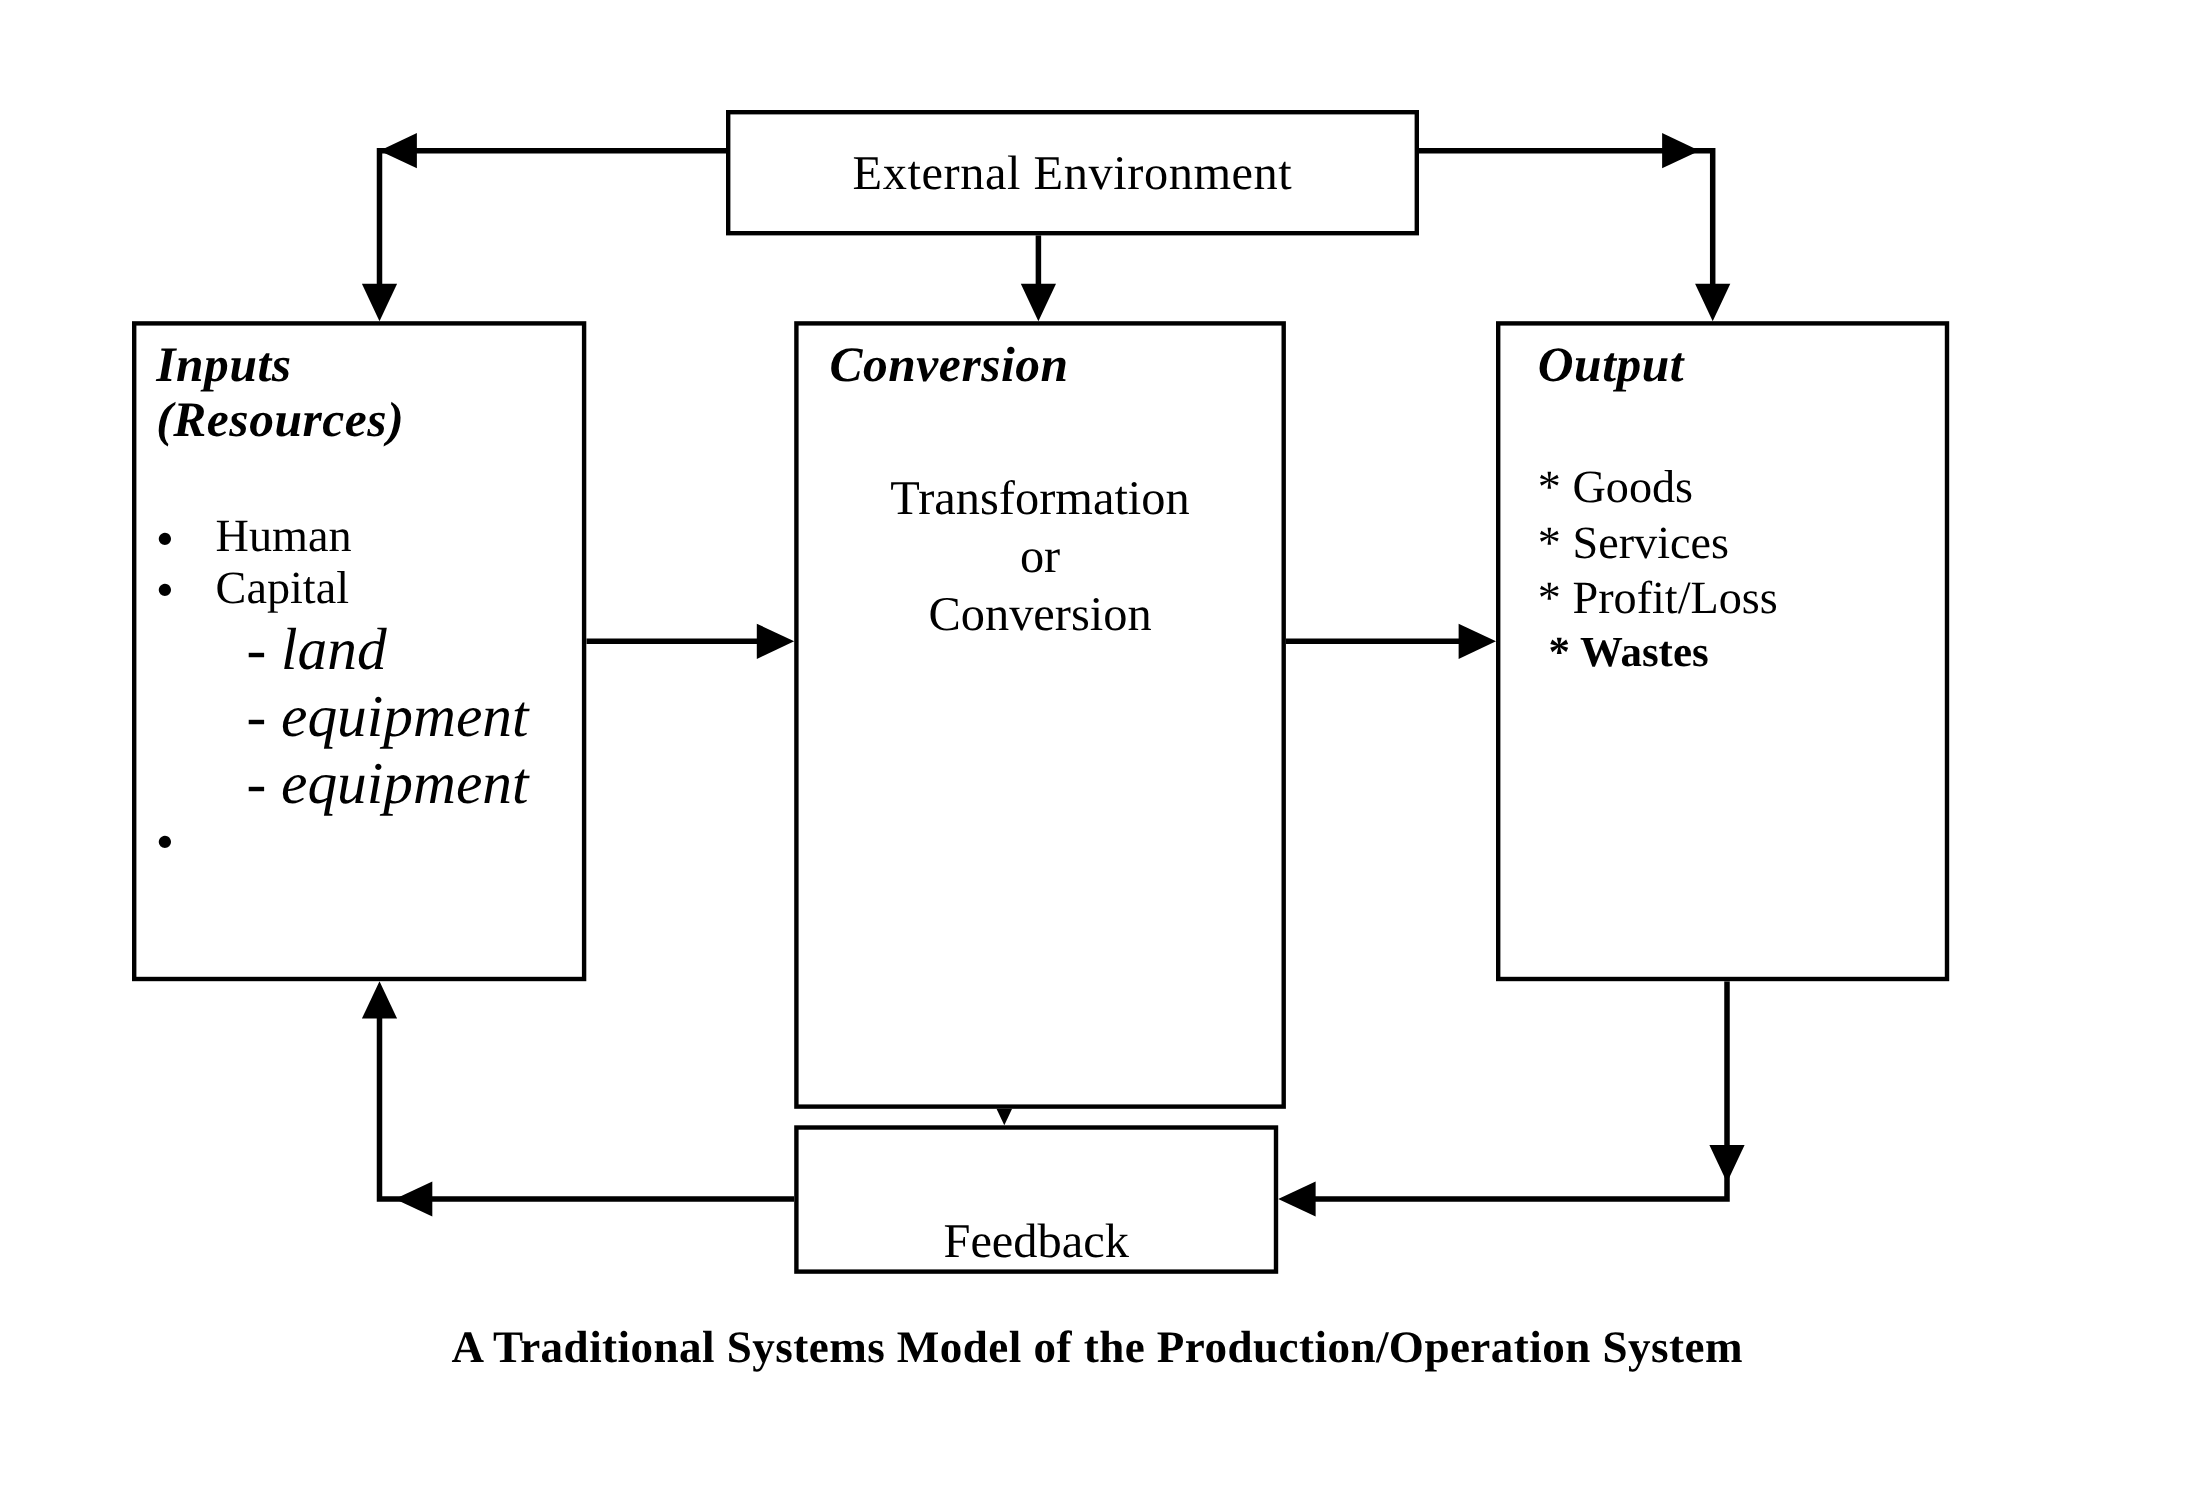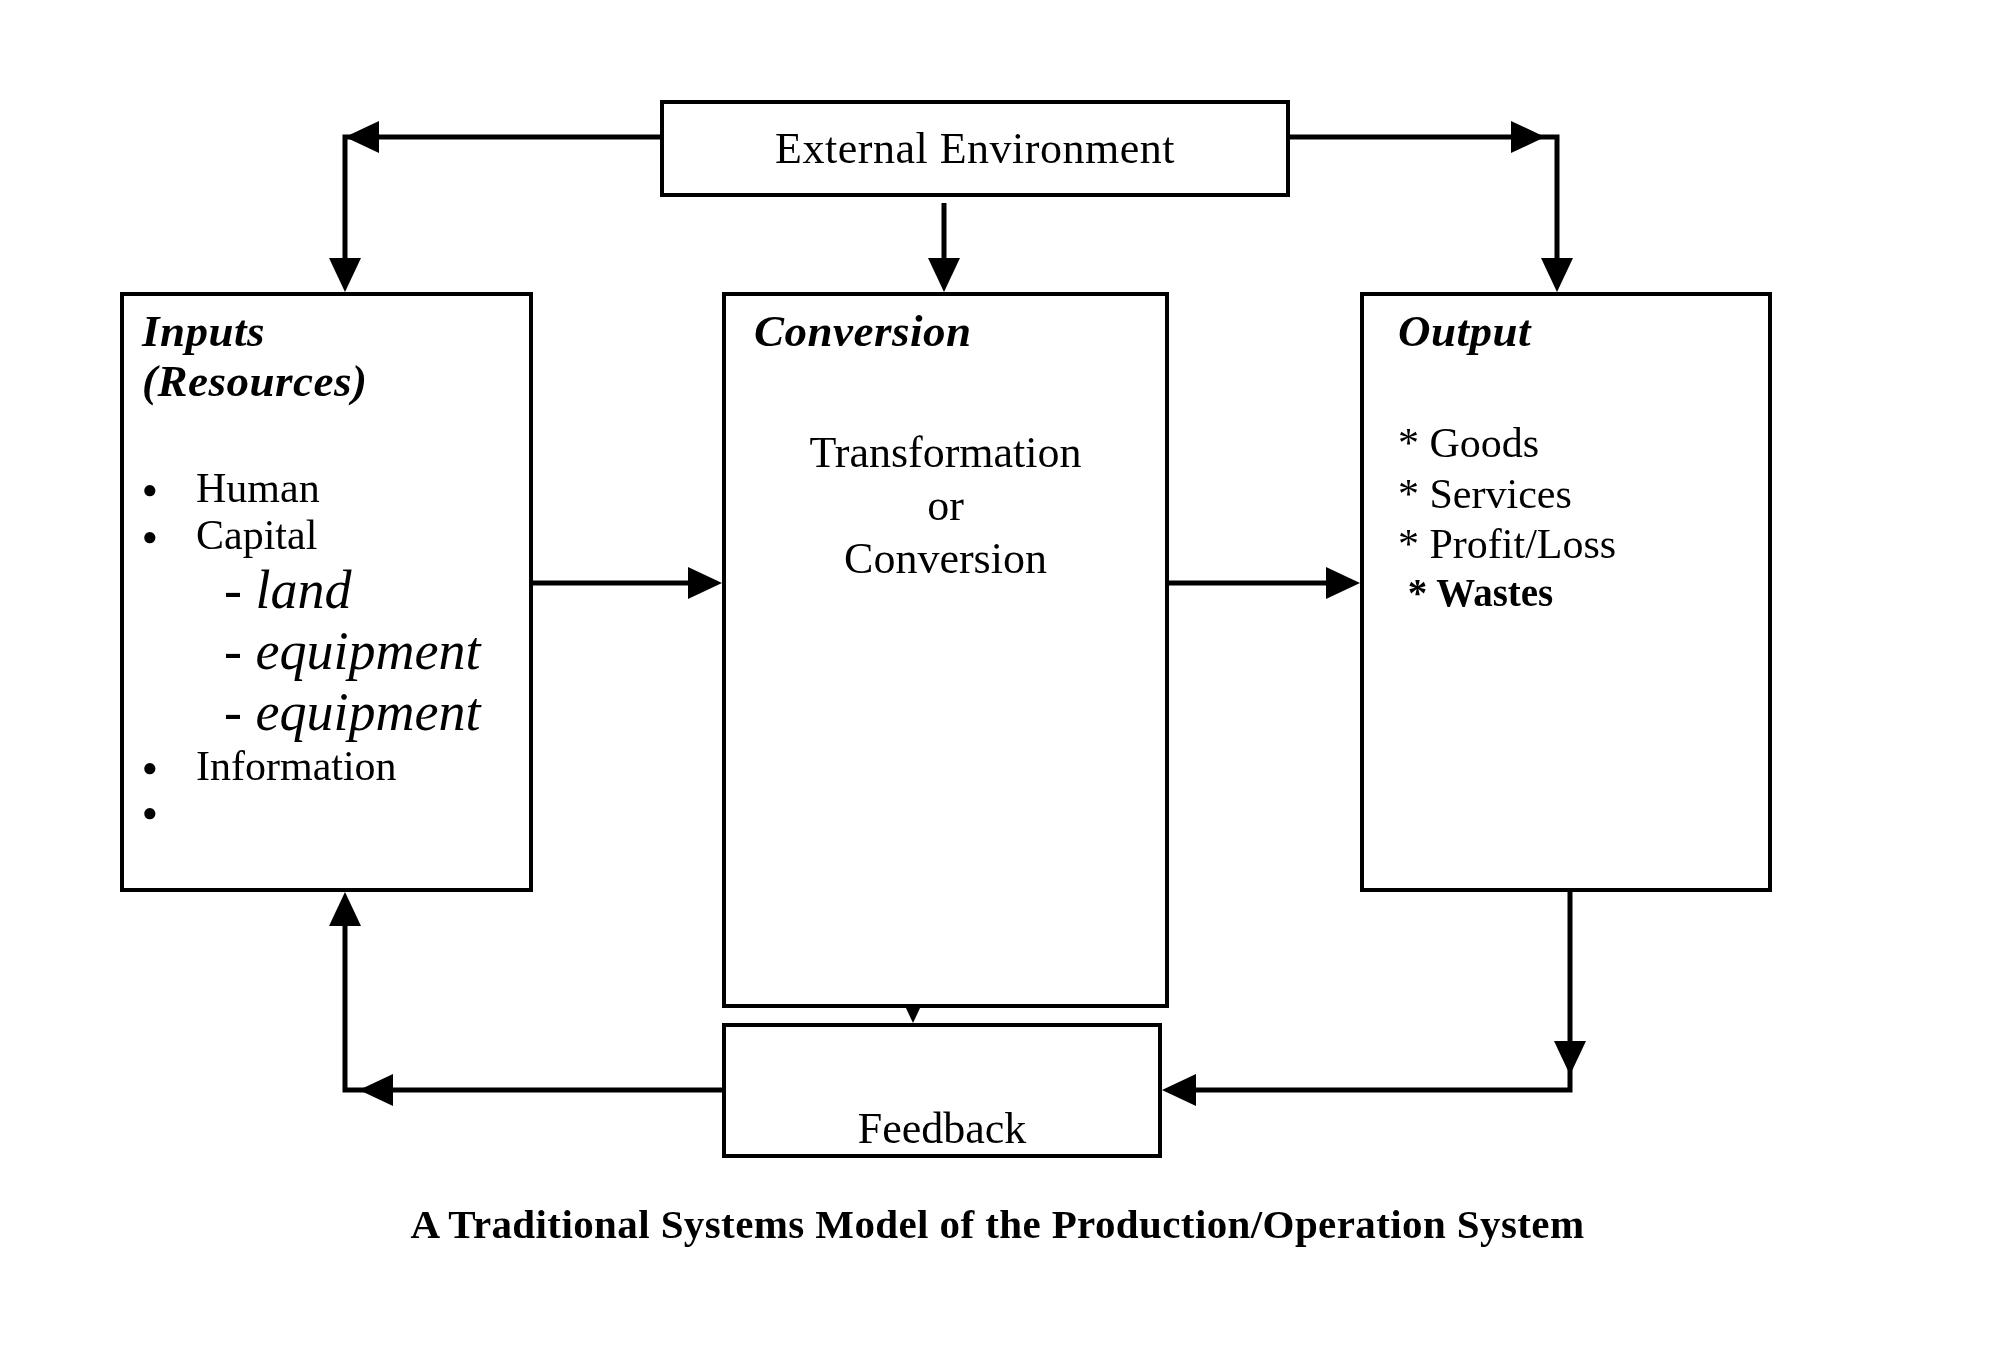--- a/index.html
+++ b/index.html
@@ -24,21 +24,21 @@
     position: absolute;
     border: 4px solid #000;
     background: #fff;
     box-sizing: border-box;
   }
 
   #box-external {
     left: 660px;
     top: 100px;
     width: 630px;
-    height: 97px;
+    height: 114px;
     display: flex;
     align-items: center;
     justify-content: center;
   }
   #box-external .node-title {
     font-size: 44px;
     letter-spacing: 0.5px;
   }
 
   #box-inputs {
@@ -236,24 +236,20 @@
       </div>
       <div class="bullet-row">
         <span class="bullet-dot"></span>
         <span class="bullet-text">Capital</span>
       </div>
       <div class="sub-row">- land</div>
       <div class="sub-row">- equipment</div>
       <div class="sub-row">- equipment</div>
       <div class="bullet-row">
         <span class="bullet-dot"></span>
-        <span class="bullet-text">Information</span>
-      </div>
-      <div class="bullet-row">
-        <span class="bullet-dot"></span>
       </div>
     </div>
   </div>
 
   <div class="node" id="box-conversion">
     <div class="heading-bold-italic">Conversion</div>
     <div id="conversion-body">Transformation
 or
 Conversion</div>
   </div>

